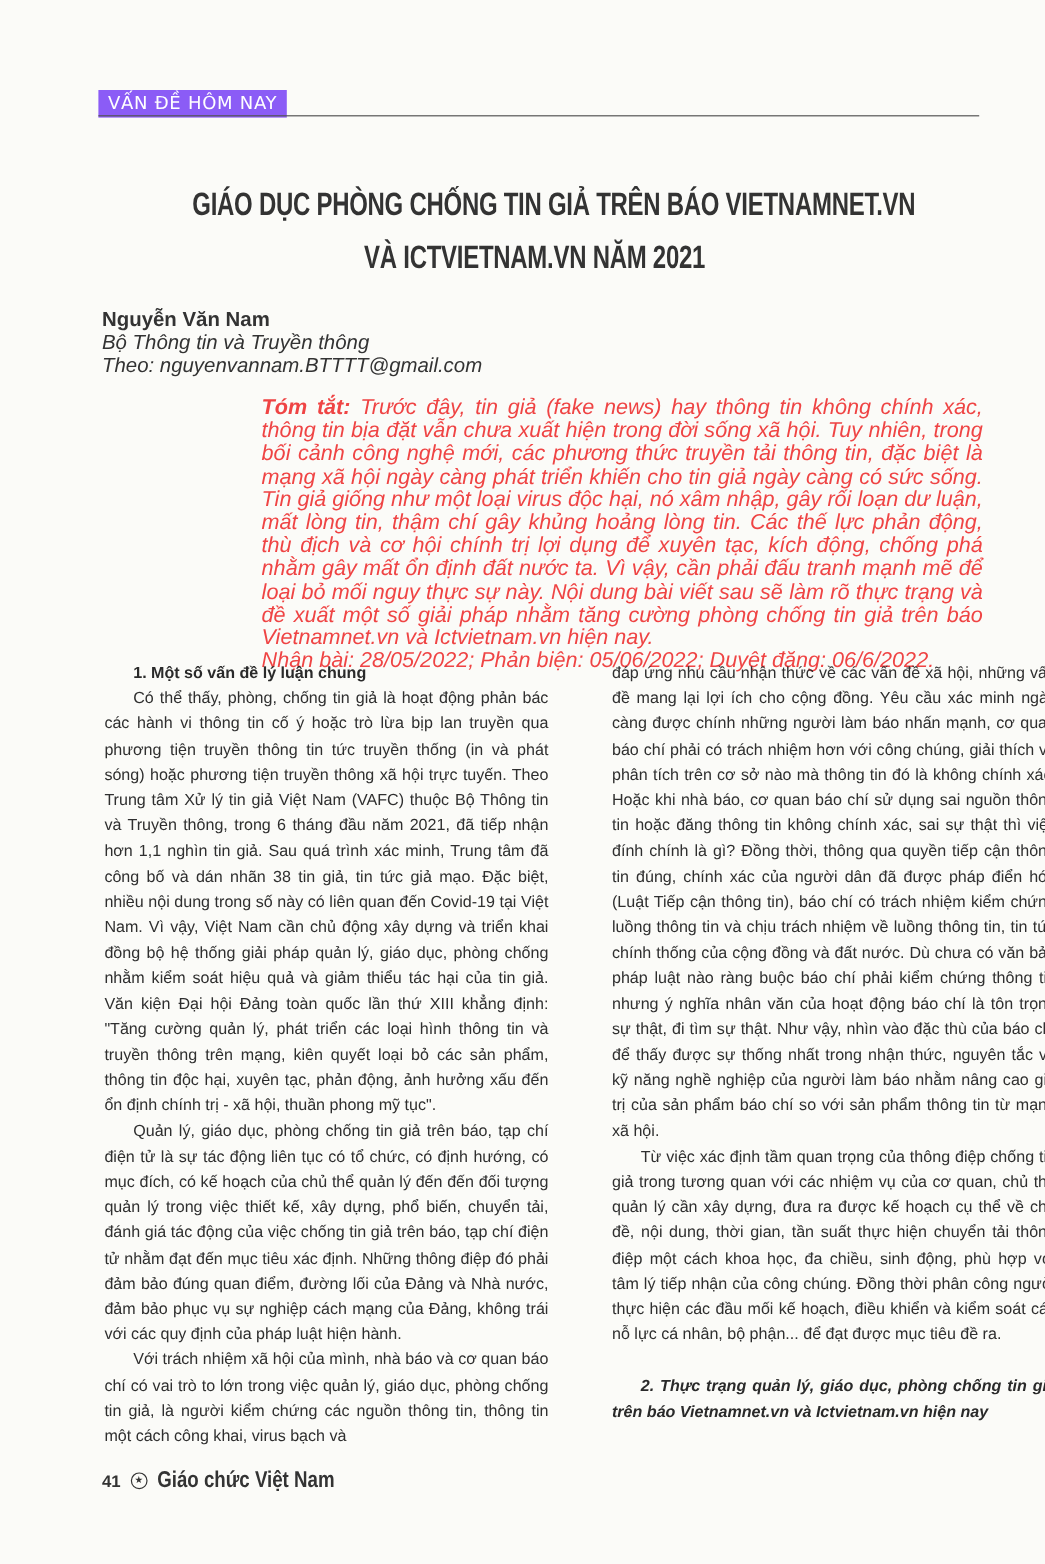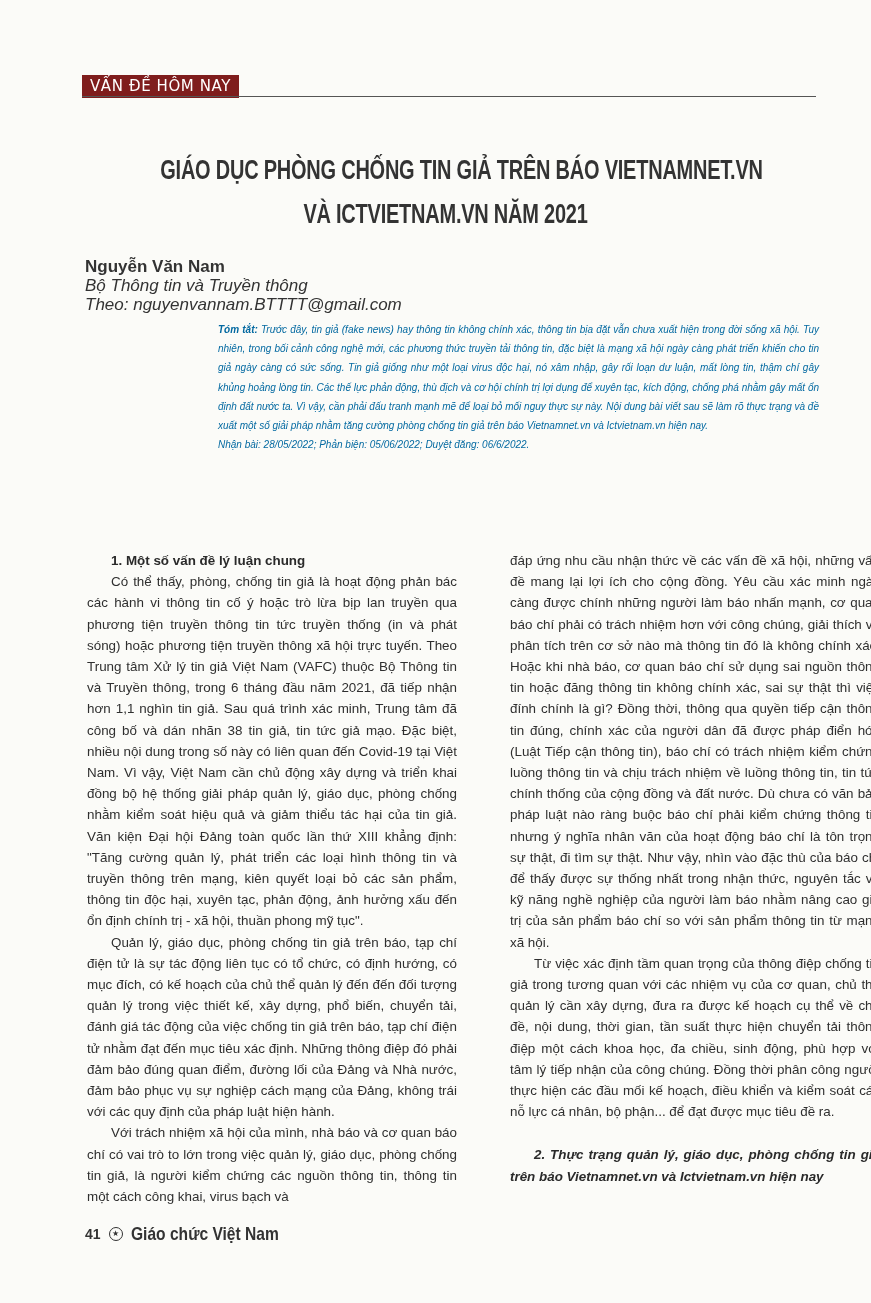--- a/index.html
+++ b/index.html
@@ -3,43 +3,43 @@
 <meta charset="utf-8">
 <style>
   html, body { margin: 0; padding: 0; }
   body {
     width: 871px; height: 1303px; background: #fbfbf8; position: relative;
     overflow: hidden; color: #2b2b2b;
     font-family: "Liberation Sans", sans-serif;
   }
   .section-bar {
     position: absolute; left: 82px; top: 75px; height: 23px;
-    background: #7f1d1d; color: #ffffff; padding: 0 8px;
+    background: #8b5cf6; color: #ffffff; padding: 0 8px;
     font-size: 15px; line-height: 23px; letter-spacing: 0.6px;
     font-family: "DejaVu Sans", sans-serif;
   }
   .header-rule {
     position: absolute; left: 82px; right: 55px; top: 96px;
     border-top: 1.3px solid #555;
   }
   .title {
     position: absolute; left: 60px; right: 40px; top: 148px;
     text-align: center; font-family: "Liberation Sans Narrow", "Liberation Sans", sans-serif;
     font-weight: bold; font-size: 27px; line-height: 44px; color: #333;
     transform: scaleX(0.74); transform-origin: center top; letter-spacing: -0.3px;
   }
   .title div { white-space: nowrap; }
   .author {
     position: absolute; left: 85px; top: 257px; font-size: 17px; line-height: 19px; color: #333;
   }
   .author .name { font-weight: bold; }
   .author .aff, .author .email { font-style: italic; }
   .abstract {
-    position: absolute; left: 218px; right: 52px; top: 320px;
-    font-size: 10px; line-height: 19.2px; font-style: italic; color: #0369a1;
+    position: absolute; left: 218px; right: 52px; top: 330px;
+    font-size: 18px; line-height: 19.2px; font-style: italic; color: #ef4444;
     text-align: justify;
   }
   .abstract .lbl { font-weight: bold; }
   .abstract p { margin: 0; }
   .col {
     position: absolute; top: 550px; width: 370px;
     font-size: 13.4px; line-height: 21.2px; color: #2f2f2f; text-align: justify;
   }
   .col.left { left: 87px; }
   .col.right { left: 478px; margin-left: 32px; }

